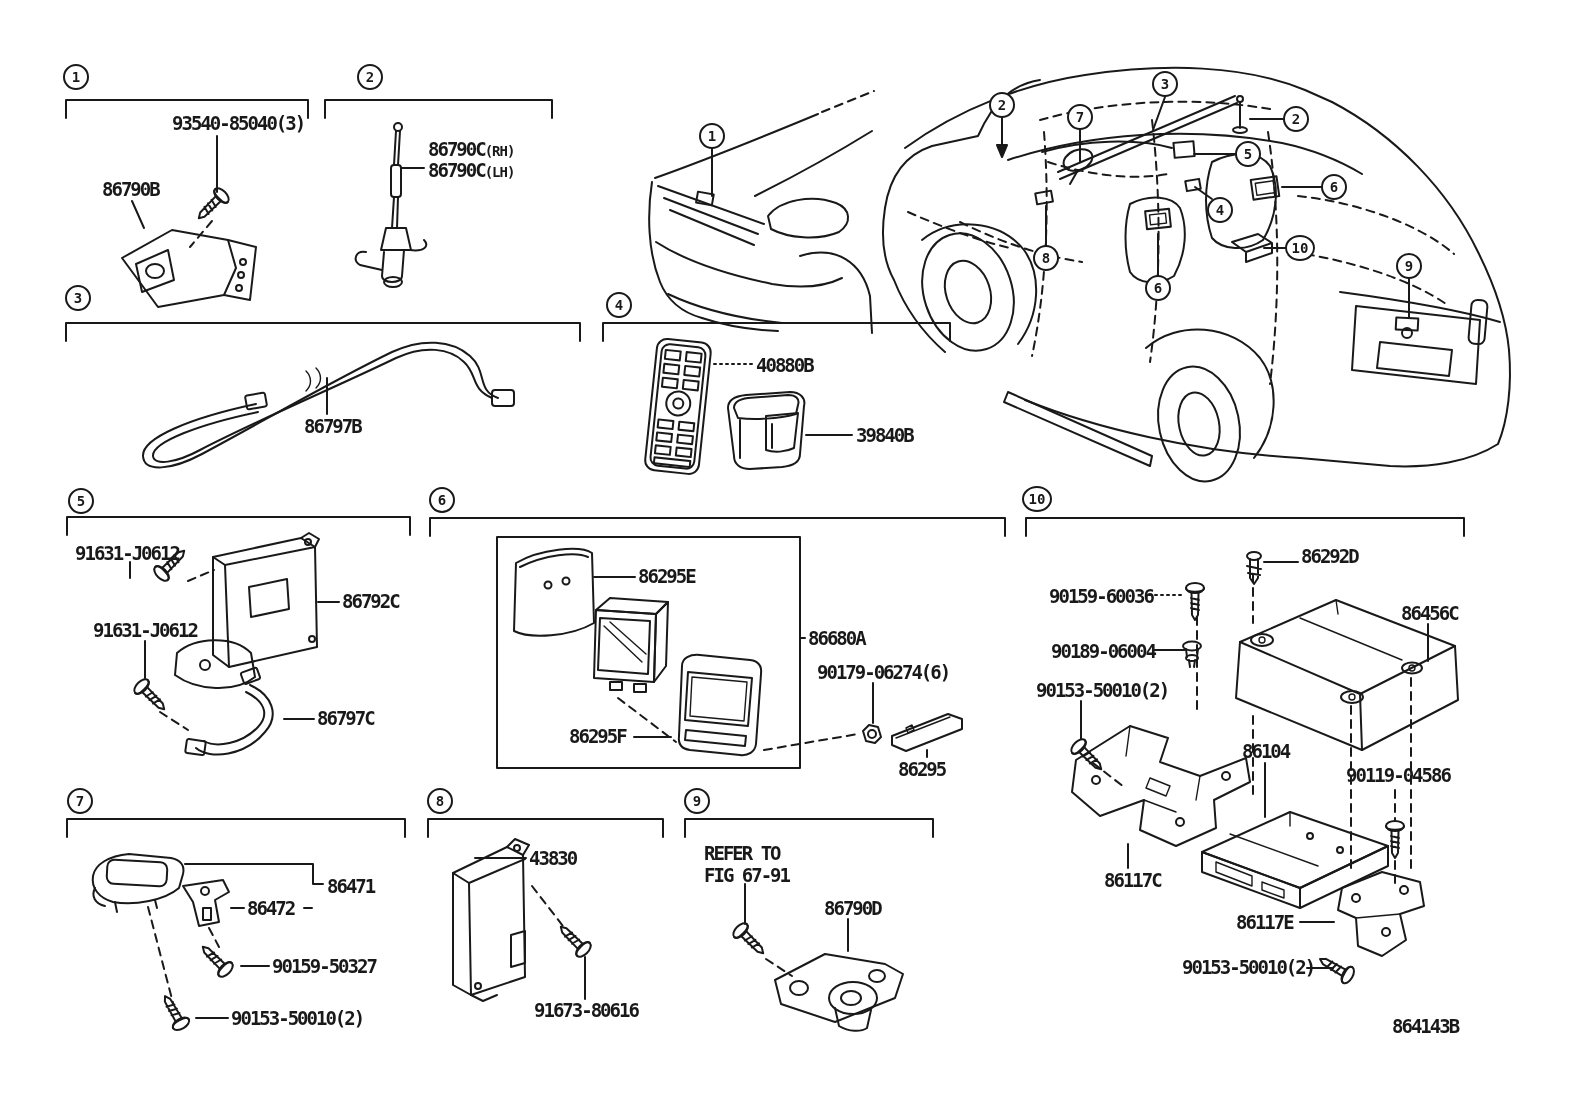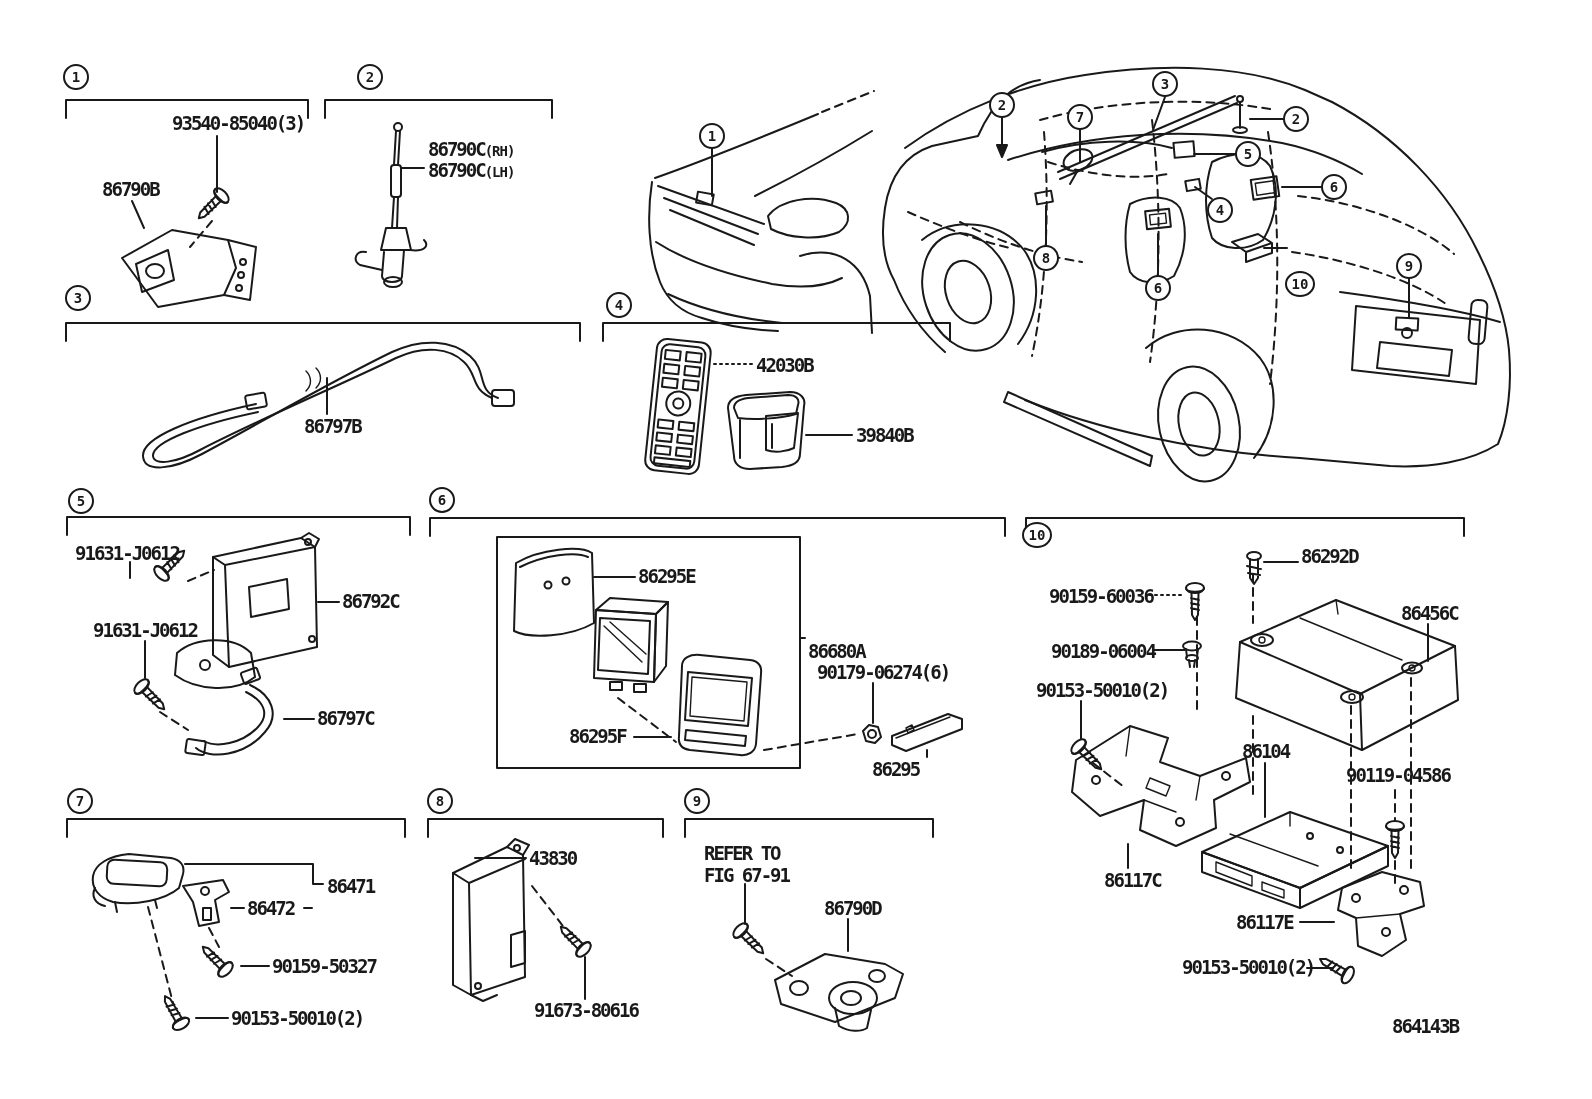--- a/index.html
+++ b/index.html
@@ -11,21 +11,21 @@
   svg.art .thin{stroke-width:1.4;}
   svg.art .dash{stroke-dasharray:8 6;}
   svg.art .dot{stroke-dasharray:2 4;}
   svg.art .fillw{fill:#ffffff;}
   .plabel{position:absolute;font-weight:bold;font-size:19px;letter-spacing:-2px;
           line-height:1;white-space:nowrap;}
   .plabel .sfx{font-size:14px;letter-spacing:-1px;}
   .co{position:absolute;width:26px;height:26px;border:2.5px solid #191919;border-radius:50%;
       background:#fff;box-sizing:border-box;display:flex;align-items:center;justify-content:center;
       font-size:14px;font-weight:bold;z-index:3;}
-  .co.big{width:30px;margin-top:36px;}
+  .co.big{width:30px;}
 </style>
 </head>
 <body>
 
 <div class="canvas">
 
   <svg class="art" width="1592" height="1099" viewBox="0 0 1592 1099">
     <defs>
       <g id="scrw">
         <ellipse class="fillw" cx="0" cy="-2" rx="9" ry="5"></ellipse>
@@ -354,31 +354,31 @@
   <div class="co big" style="left:1285px;top:235px">10</div>
   <div class="co" style="left:1145px;top:275px">6</div>
   <div class="co" style="left:1033px;top:245px">8</div>
   <div class="co" style="left:1396px;top:253px">9</div>
 
   <div class="plabel" style="left:172px;top:114px">93540-85040(3)</div>
   <div class="plabel" style="left:102px;top:180px">86790B</div>
   <div class="plabel" style="left:428px;top:140px"><span>86790C</span><span class="sfx">(RH)</span></div>
   <div class="plabel" style="left:428px;top:161px"><span>86790C</span><span class="sfx">(LH)</span></div>
   <div class="plabel" style="left:304px;top:417px">86797B</div>
-  <div class="plabel" style="left:756px;top:356px">42030B</div>
+  <div class="plabel" style="left:756px;top:356px">40880B</div>
   <div class="plabel" style="left:856px;top:426px">39840B</div>
   <div class="plabel" style="left:75px;top:544px">91631-J0612</div>
   <div class="plabel" style="left:342px;top:592px">86792C</div>
   <div class="plabel" style="left:93px;top:621px">91631-J0612</div>
   <div class="plabel" style="left:317px;top:709px">86797C</div>
   <div class="plabel" style="left:638px;top:567px">86295E</div>
-  <div class="plabel" style="left:808px;top:642px">86680A</div>
+  <div class="plabel" style="left:808px;top:629px">86680A</div>
   <div class="plabel" style="left:817px;top:663px">90179-06274(6)</div>
   <div class="plabel" style="left:569px;top:727px">86295F</div>
-  <div class="plabel" style="left:872px;top:760px">86295</div>
+  <div class="plabel" style="left:898px;top:760px">86295</div>
   <div class="plabel" style="left:327px;top:877px">86471</div>
   <div class="plabel" style="left:247px;top:899px">86472</div>
   <div class="plabel" style="left:272px;top:957px">90159-50327</div>
   <div class="plabel" style="left:231px;top:1009px">90153-50010(2)</div>
   <div class="plabel" style="left:529px;top:849px">43830</div>
   <div class="plabel" style="left:534px;top:1001px">91673-80616</div>
   <div class="plabel" style="left:704px;top:844px">REFER TO</div>
   <div class="plabel" style="left:704px;top:866px">FIG 67-91</div>
   <div class="plabel" style="left:824px;top:899px">86790D</div>
   <div class="plabel" style="left:1049px;top:587px">90159-60036</div>

